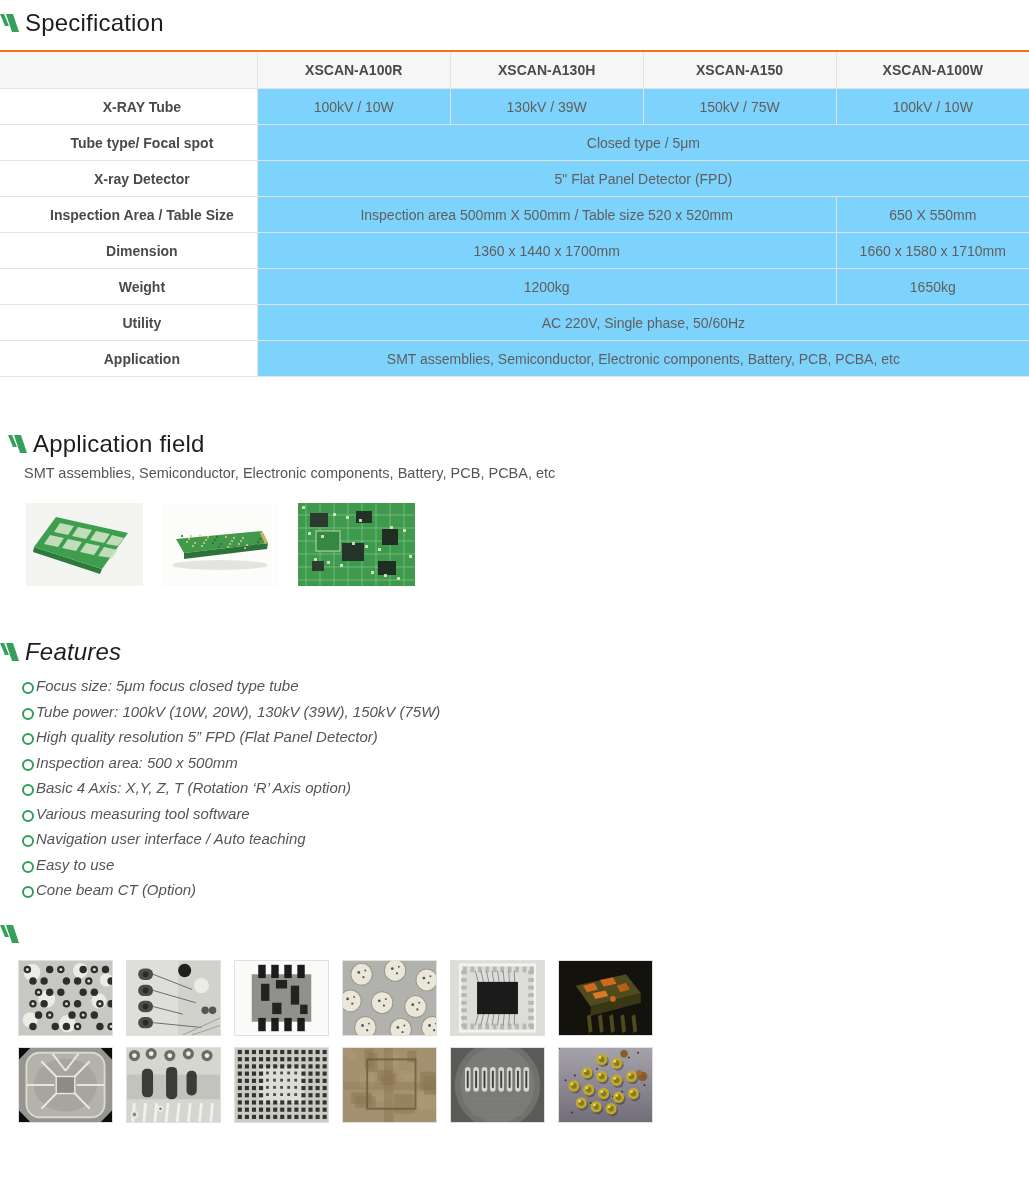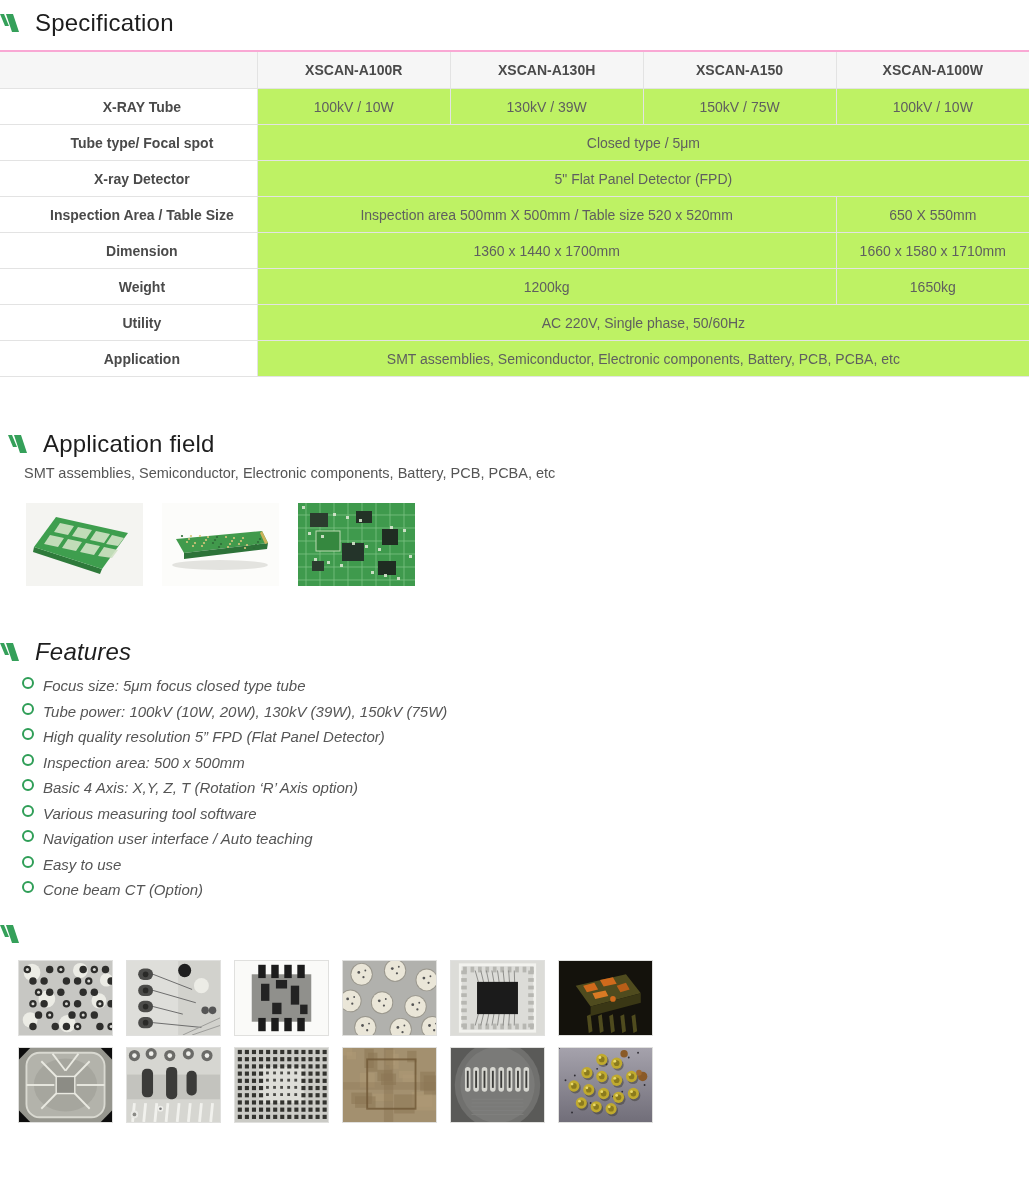--- a/index.html
+++ b/index.html
@@ -1,43 +1,43 @@
 <!DOCTYPE html>
 <html><head>
 <meta charset="utf-8">
 <style>
   html,body{margin:0;padding:0;background:#fff;}
   body{width:1029px;font-family:"Liberation Sans",sans-serif;-webkit-font-smoothing:antialiased;color:#555;}
   .page{width:1029px;overflow:hidden;}
 
-  .sec-h{display:flex;align-items:center;gap:16px;margin:0;font-size:24px;font-weight:500;color:#1d1d1d;letter-spacing:.2px;}
+  .sec-h{display:flex;align-items:center;gap:6px;margin:0;font-size:24px;font-weight:500;color:#1d1d1d;letter-spacing:.2px;}
   .sec-h .mk{flex:0 0 auto;width:19px;height:18px;display:block;}
 
   
   .sec-spec{margin-top:9px;}
   .sec-spec .sec-h{margin-bottom:13px;}
-  .spec-table{width:100%;border-collapse:collapse;border-top:2px solid #f9a8d4;table-layout:fixed;}
+  .spec-table{width:100%;border-collapse:collapse;border-top:2px solid #f97316;table-layout:fixed;}
   .spec-table th,.spec-table td{border:1px solid #e3e3e3;height:35px;font-size:14px;text-align:center;padding:0 8px;}
   .spec-table thead th{background:#f6f6f6;color:#4a4a4a;font-weight:700;height:36px;}
   .spec-table tbody th{color:#4a4a4a;font-weight:700;background:#fff;padding-left:35px;}
-  .spec-table tbody td{color:#5f5f5f;font-weight:400;background:#bef264;}
+  .spec-table tbody td{color:#5f5f5f;font-weight:400;background:#7dd3fc;}
   .spec-table tr>*:first-child{border-left:none;}
   .spec-table tr>*:last-child{border-right:none;}
 
   
   .sec-app{margin-top:53px;margin-left:8px;}
   .app-sub{margin:7px 0 0 16px;font-size:14.5px;color:#555;}
   .app-row{display:flex;gap:19px;margin:22px 0 0 18px;}
   .app-img{width:117px;height:83px;overflow:hidden;}
   .app-img svg{display:block;}
 
   
   .sec-feat{margin-top:52px;font-style:italic;}
   .feat-list{list-style:none;margin:11px 0 0 22px;padding:0;}
-  .feat-list li{display:flex;align-items:flex-start;gap:9px;margin-bottom:8.5px;font-size:15px;color:#555;}
+  .feat-list li{display:flex;align-items:flex-end;gap:2px;margin-bottom:8.5px;font-size:15px;color:#555;}
   .feat-bullet{flex:0 0 auto;width:8px;height:8px;border:2.6px solid #2f9e57;border-radius:50%;box-sizing:content-box;}
 
   
   .sec-exam{margin-top:27px;}
   .exam-grid{display:flex;flex-wrap:wrap;gap:11px 13px;width:660px;margin:17px 0 0 18px;}
   .tile{width:95px;height:76px;border:1px solid #e0e0de;box-sizing:border-box;overflow:hidden;}
   .tile svg{display:block;}
 </style>
 </head>
 <body>

